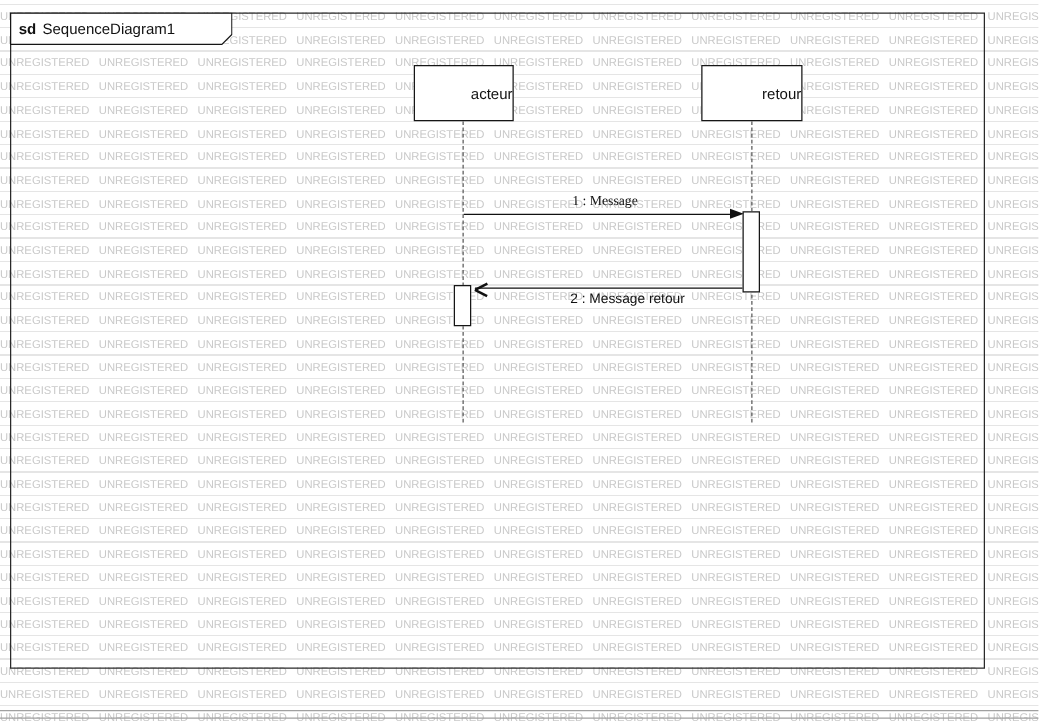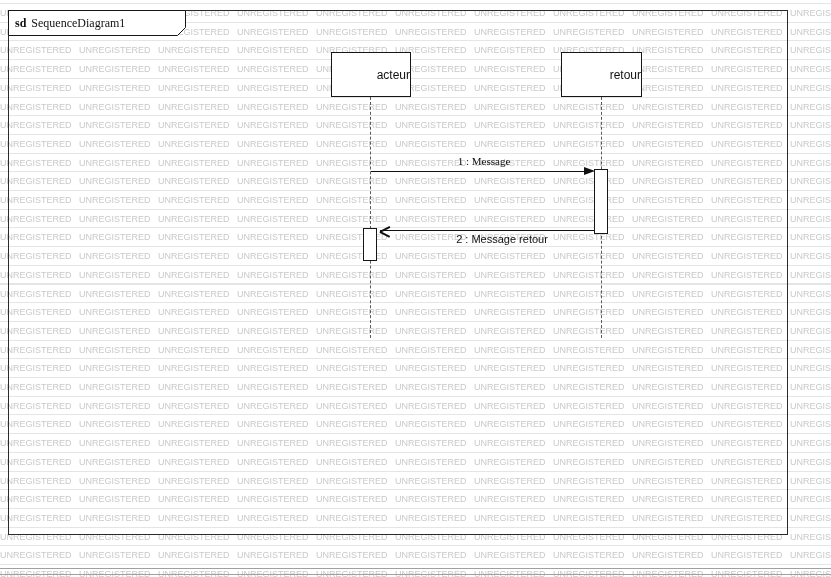--- a/index.html
+++ b/index.html
@@ -19,21 +19,21 @@
   .wm-row { position:absolute; left:0; white-space:nowrap; }
   .dark-line { position:absolute; left:0; width:100%; height:1px; background:#a0a0a0; z-index:0; }
   .dark-line.l1 { top:568px; }
   .dark-line.l2 { top:574px; }
 
   
   .frame {
     position:absolute; left:8px; top:10px; width:780px; height:525px;
     border:1px solid #2a2a2a; z-index:1;
   }
-  .frame-tab { position:absolute; left:8px; top:10px; width:178px; height:26px; z-index:2;font-family:Liberation Serif, serif; }
+  .frame-tab { position:absolute; left:8px; top:10px; width:178px; height:26px; z-index:2; }
   .frame-tab svg { position:absolute; left:0; top:0; }
   .frame-tab .tab-text {
     position:absolute; inset:0; display:flex; align-items:center; gap:5px;
     padding-left:7px; font-size:12px; color:#111;
   }
   .frame-tab .kw { font-weight:bold; }
 
   
   .head {
     position:absolute; top:52px; height:45px; background:#fff; border:1px solid #161616;

